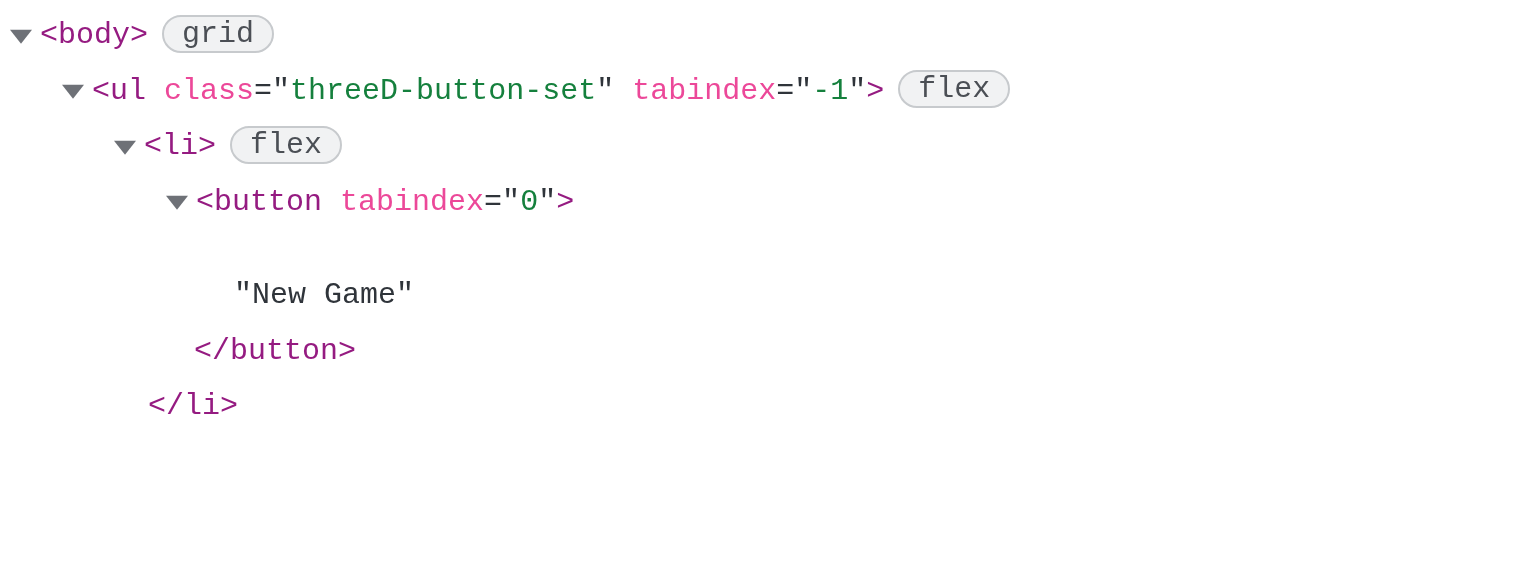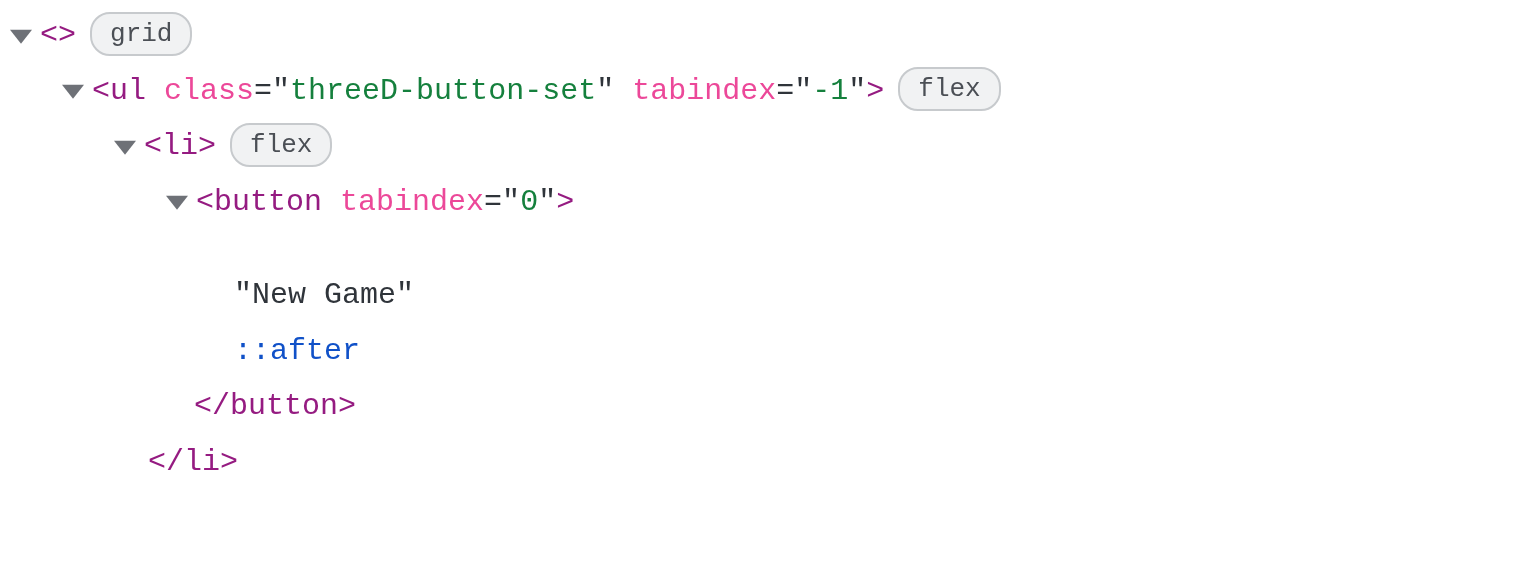--- a/index.html
+++ b/index.html
@@ -58,41 +58,41 @@
   .attr   { color: #ec4899; }
   .punct  { color: #2f343a; }
   .val    { color: #15803d; }
   .pseudo { color: #1051c8; }
   .text   { color: #2f343a; }
 
   .badge {
     display: inline-flex;
     align-items: center;
     justify-content: center;
-    height: 44px;
+    height: 38px;
     padding: 0 18px;
     margin-left: 14px;
     border: 2px solid #c7cacd;
     border-radius: 20px;
     background: #f1f2f3;
     color: #4b4f55;
-    font-size: 26px;
+    font-size: 30px;
     line-height: 1;
     position: relative;
     top: -2px;
   }
 </style>
 </head>
 <body>
 
 <div class="tree">
 
   <div class="row">
     <span class="tw expanded"></span>
-    <span class="ang">&lt;</span><span class="ang">&gt;</span>
+    <span class="ang">&lt;</span><span class="tag">body</span><span class="ang">&gt;</span>
     <span class="badge">grid</span>
   </div>
 
   <div class="row">
     <span class="indent ind-1"></span>
     <span class="tw expanded"></span>
     <span class="ang">&lt;</span><span class="tag">ul</span><span> </span><span class="attr">class</span><span class="punct">=</span><span class="punct">"</span><span class="val">threeD-button-set</span><span class="punct">"</span><span> </span><span class="attr">tabindex</span><span class="punct">=</span><span class="punct">"</span><span class="val">-1</span><span class="punct">"</span><span class="ang">&gt;</span>
     <span class="badge">flex</span>
   </div>
 
@@ -113,25 +113,20 @@
     <span class="indent ind-4"></span>
     <span class="tw"></span>
   </div>
 
   <div class="row">
     <span class="indent ind-4"></span>
     <span class="tw"></span>
     <span class="text">"New Game"</span>
   </div>
 
-  <div class="row">
-    <span class="indent ind-4"></span>
-    <span class="tw"></span>
-    <span class="pseudo">::after</span>
-  </div>
 
   <div class="row">
     <span class="indent ind-close-3"></span>
     <span class="ang">&lt;</span><span class="ang">/</span><span class="tag">button</span><span class="ang">&gt;</span>
   </div>
 
   <div class="row">
     <span class="indent ind-close-2"></span>
     <span class="ang">&lt;</span><span class="ang">/</span><span class="tag">li</span><span class="ang">&gt;</span>
   </div>

